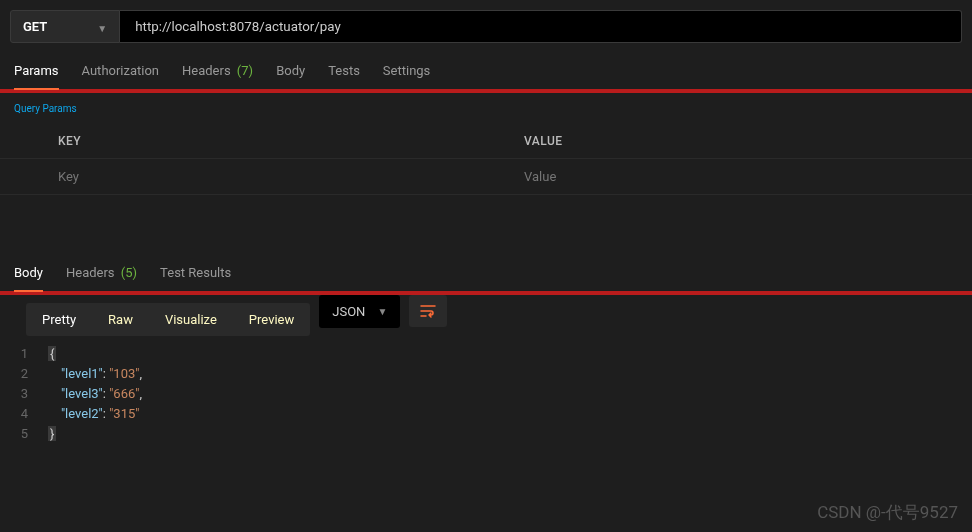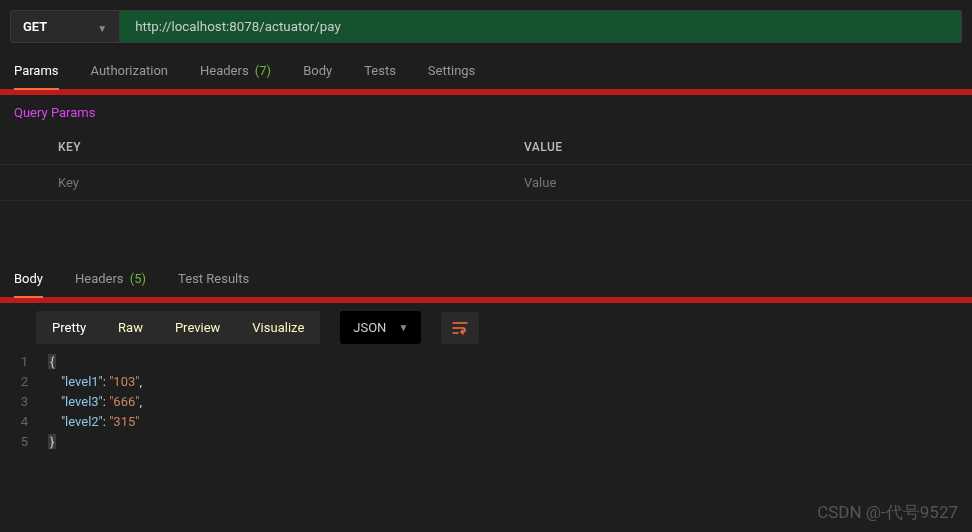--- a/index.html
+++ b/index.html
@@ -1,36 +1,36 @@
 <!DOCTYPE html>
 <html><head>
 <meta charset="utf-8">
 <style>
 *{box-sizing:border-box;margin:0;padding:0;font-family:-apple-system,BlinkMacSystemFont,"Segoe UI",Roboto,sans-serif}
 body{background:#1e1e1e;color:#aaa;width:972px;height:532px;overflow:hidden;font-size:13px}
 .url-bar{display:flex;padding:10px;gap:0}
 .method-sel{background:#2a2a2a;border:1px solid #3a3a3a;border-radius:3px 0 0 3px;padding:8px 12px;display:flex;align-items:flex-end;gap:50px;cursor:pointer}
 .method-label{color:#fff;font-weight:600;font-size:13px}
 .chevron{color:#888;font-size:10px}
-.url-in{flex:1;background:#14532d;border:1px solid #3a3a3a;border-left:none;border-radius:0 3px 3px 0;padding:8px 15px;color:#ccc;outline:none}
-.tabs{display:flex;gap:32px;padding:0 14px;border-bottom:6px solid #b91c1c}
+.url-in{flex:1;background:#000000;border:1px solid #3a3a3a;border-left:none;border-radius:0 3px 3px 0;padding:8px 15px;color:#ccc;outline:none}
+.tabs{display:flex;gap:23px;padding:0 14px;border-bottom:4px solid #b91c1c}
 .tab{padding:10px 0;cursor:pointer;color:#999;font-size:13px}
 .tab.active{color:#fff;border-bottom:2px solid #ff6c37;margin-bottom:-1px}
 .cnt{color:#6cb33f;margin-left:3px}
-.sub-hdr{padding:10px 14px;color:#d946ef;font-size:13px}
+.sub-hdr{padding:10px 14px;color:#0ea5e9;font-size:10px}
 .tbl{width:100%;border-collapse:collapse}
 .tbl th{text-align:left;padding:10px 18px;color:#bbb;font-weight:500;font-size:12px;border-bottom:1px solid #2a2a2a;letter-spacing:0.5px}
 .tbl td{padding:10px 18px;border-bottom:1px solid #2a2a2a}
 .tbl input{background:transparent;border:none;color:#777;outline:none;width:100%;font-size:13px}
 .tbl .chk{width:40px}
 .resp{margin-top:60px}
 .view-tabs{display:flex;background:#2a2a2a;border-radius:3px;width:max-content;margin:8px 0 0 10px}
 .vtab{padding:9px 16px;cursor:pointer;color:#fef9c3;font-size:13px}
 .vtab.active{color:#fff}
-.tool-row{display:flex;gap:20px;align-items:flex-end;padding:0 26px}
+.tool-row{display:flex;gap:9px;align-items:flex-start;padding:0 16px}
 .fmt-sel{background:#000000;border-radius:3px;padding:9px 13px;display:flex;align-items:center;gap:12px;cursor:pointer;color:#ccc}
 .wrap-btn{background:#2a2a2a;border-radius:3px;padding:8px 10px;cursor:pointer;color:#ff6c37;display:flex;align-items:center}
 .code{font-family:Consolas,Monaco,monospace;padding:8px 0;font-size:13px;line-height:20px}
 .line{display:flex}
 .ln{width:48px;text-align:right;color:#666;padding-right:20px;user-select:none}
 .lc{color:#ddd}
 .key{color:#88c8e8}
 .str{color:#c88760}
 .punc{color:#ccc}
 .brace{color:#ccc;background:#3a3a3a;padding:0 2px}
@@ -74,22 +74,22 @@
 <div class="resp">
   <div class="tabs" id="respTabs">
       <div class="tab active">Body</div>
       <div class="tab">Headers<span class="cnt"> (5)</span></div>
       <div class="tab">Test Results</div>
     </div>
   <div class="tool-row">
     <div class="view-tabs" id="viewTabs">
         <div class="vtab active">Pretty</div>
         <div class="vtab">Raw</div>
+        <div class="vtab">Visualize</div>
         <div class="vtab">Preview</div>
-        <div class="vtab">Visualize</div>
       </div>
     <div class="fmt-sel">
       <span>JSON</span>
       <span class="chevron">▼</span>
     </div>
     <div class="wrap-btn">
       <svg width="18" height="16" viewBox="0 0 18 16">
           <path d="M2 3h14M2 8h10a2 2 0 010 4h-2m0 0l2-2m-2 2l2 2M2 13h5" stroke="#ff6c37" stroke-width="1.5" fill="none" stroke-linecap="round"></path>
         </svg>
     </div>

